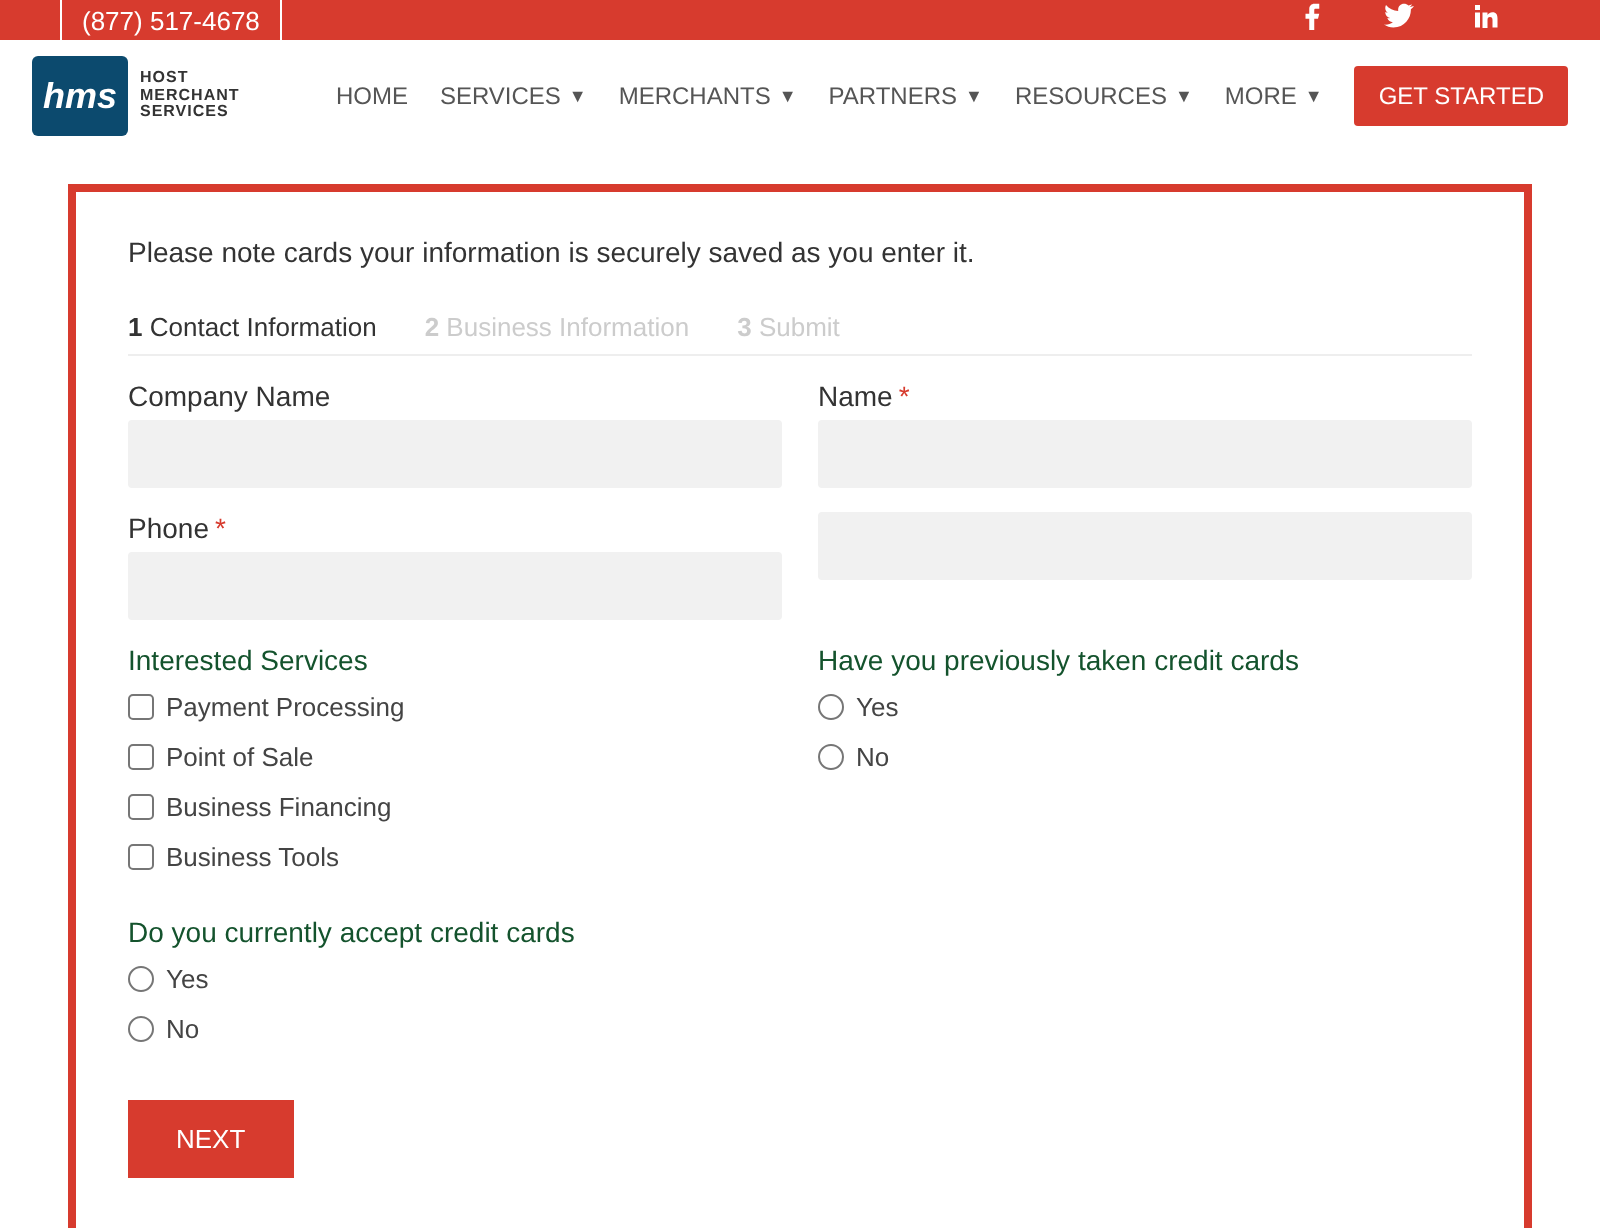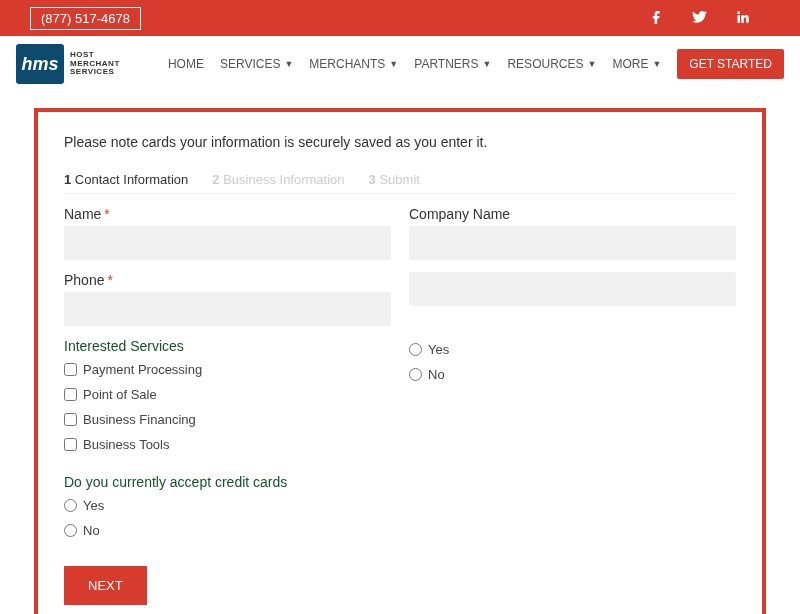--- a/index.html
+++ b/index.html
@@ -1,17 +1,17 @@
 <!DOCTYPE html>
 <html><head>
   <meta charset="utf-8">
   <style>
     * { margin: 0; padding: 0; box-sizing: border-box; }
     body { font-family: -apple-system, BlinkMacSystemFont, "Segoe UI", Arial, sans-serif; background: #fff; width: 800px; }
-    .topbar { background: #d73b2e; height: 36px; display: flex; align-items: center; justify-content: space-between; padding: 0 20px 0 30px; }
+    .topbar { background: #d73b2e; height: 20px; display: flex; align-items: center; justify-content: space-between; padding: 0 20px 0 30px; }
     .phone-box { border: 1px solid #fff; padding: 3px 10px; color: #fff; font-size: 13px; }
     .social-icons { display: flex; gap: 28px; align-items: center; padding-right: 30px; }
     .social-icons svg { fill: #fff; width: 15px; height: 15px; }
     .mainbar { display: flex; align-items: center; justify-content: space-between; padding: 8px 16px; background: #fff; }
     .logo-wrap { display: flex; align-items: center; gap: 6px; }
     .logo-box { background: #0c4a6e; color: #fff; width: 48px; height: 40px; display: flex; align-items: center; justify-content: center; font-weight: 700; font-size: 18px; border-radius: 3px; font-style: italic; }
     .logo-text { font-size: 8px; line-height: 1.1; letter-spacing: 0.5px; color: #333; font-weight: 600; }
     .nav { display: flex; align-items: center; gap: 16px; font-size: 12px; color: #555; }
     .nav-item { display: flex; align-items: center; gap: 4px; cursor: pointer; color: #555; }
     .nav-item .chev { font-size: 9px; }
@@ -91,25 +91,25 @@
 <div class="form-frame">
   <div class="note">Please note cards your information is securely saved as you enter it.</div>
   <div class="steps">
     <div class="step active"><span class="num">1</span> <span>Contact Information</span></div>
     <div class="step"><span class="num">2</span> <span>Business Information</span></div>
     <div class="step"><span class="num">3</span> <span>Submit</span></div>
   </div>
 
   <div class="form-row">
     <div class="form-col">
-      <label class="lbl"><span>Name</span><span class="req">*</span></label>
+      <label class="lbl">Company Name</label>
       <input class="inp" style="">
     </div>
     <div class="form-col">
-      <label class="lbl">Company Name</label>
+      <label class="lbl"><span>Name</span><span class="req">*</span></label>
       <input class="inp" style="">
     </div>
   </div>
 
   <div class="form-row">
     <div class="form-col">
       <label class="lbl"><span>Phone</span><span class="req">*</span></label>
       <input class="inp" style="">
     </div>
     <div class="form-col">
@@ -133,20 +133,21 @@
             <input type="checkbox" style="">
             <span>Business Financing</span>
           </label>
         <label class="check-item">
             <input type="checkbox" style="">
             <span>Business Tools</span>
           </label>
       </div>
     </div>
     <div class="form-col">
+      <div class="section-label">Have you previously taken credit cards</div>
       <div class="radio-list">
         <label class="radio-item">
             <input type="radio" name="prev" style="">
             <span>Yes</span>
           </label>
         <label class="radio-item">
             <input type="radio" name="prev" style="">
             <span>No</span>
           </label>
       </div>

